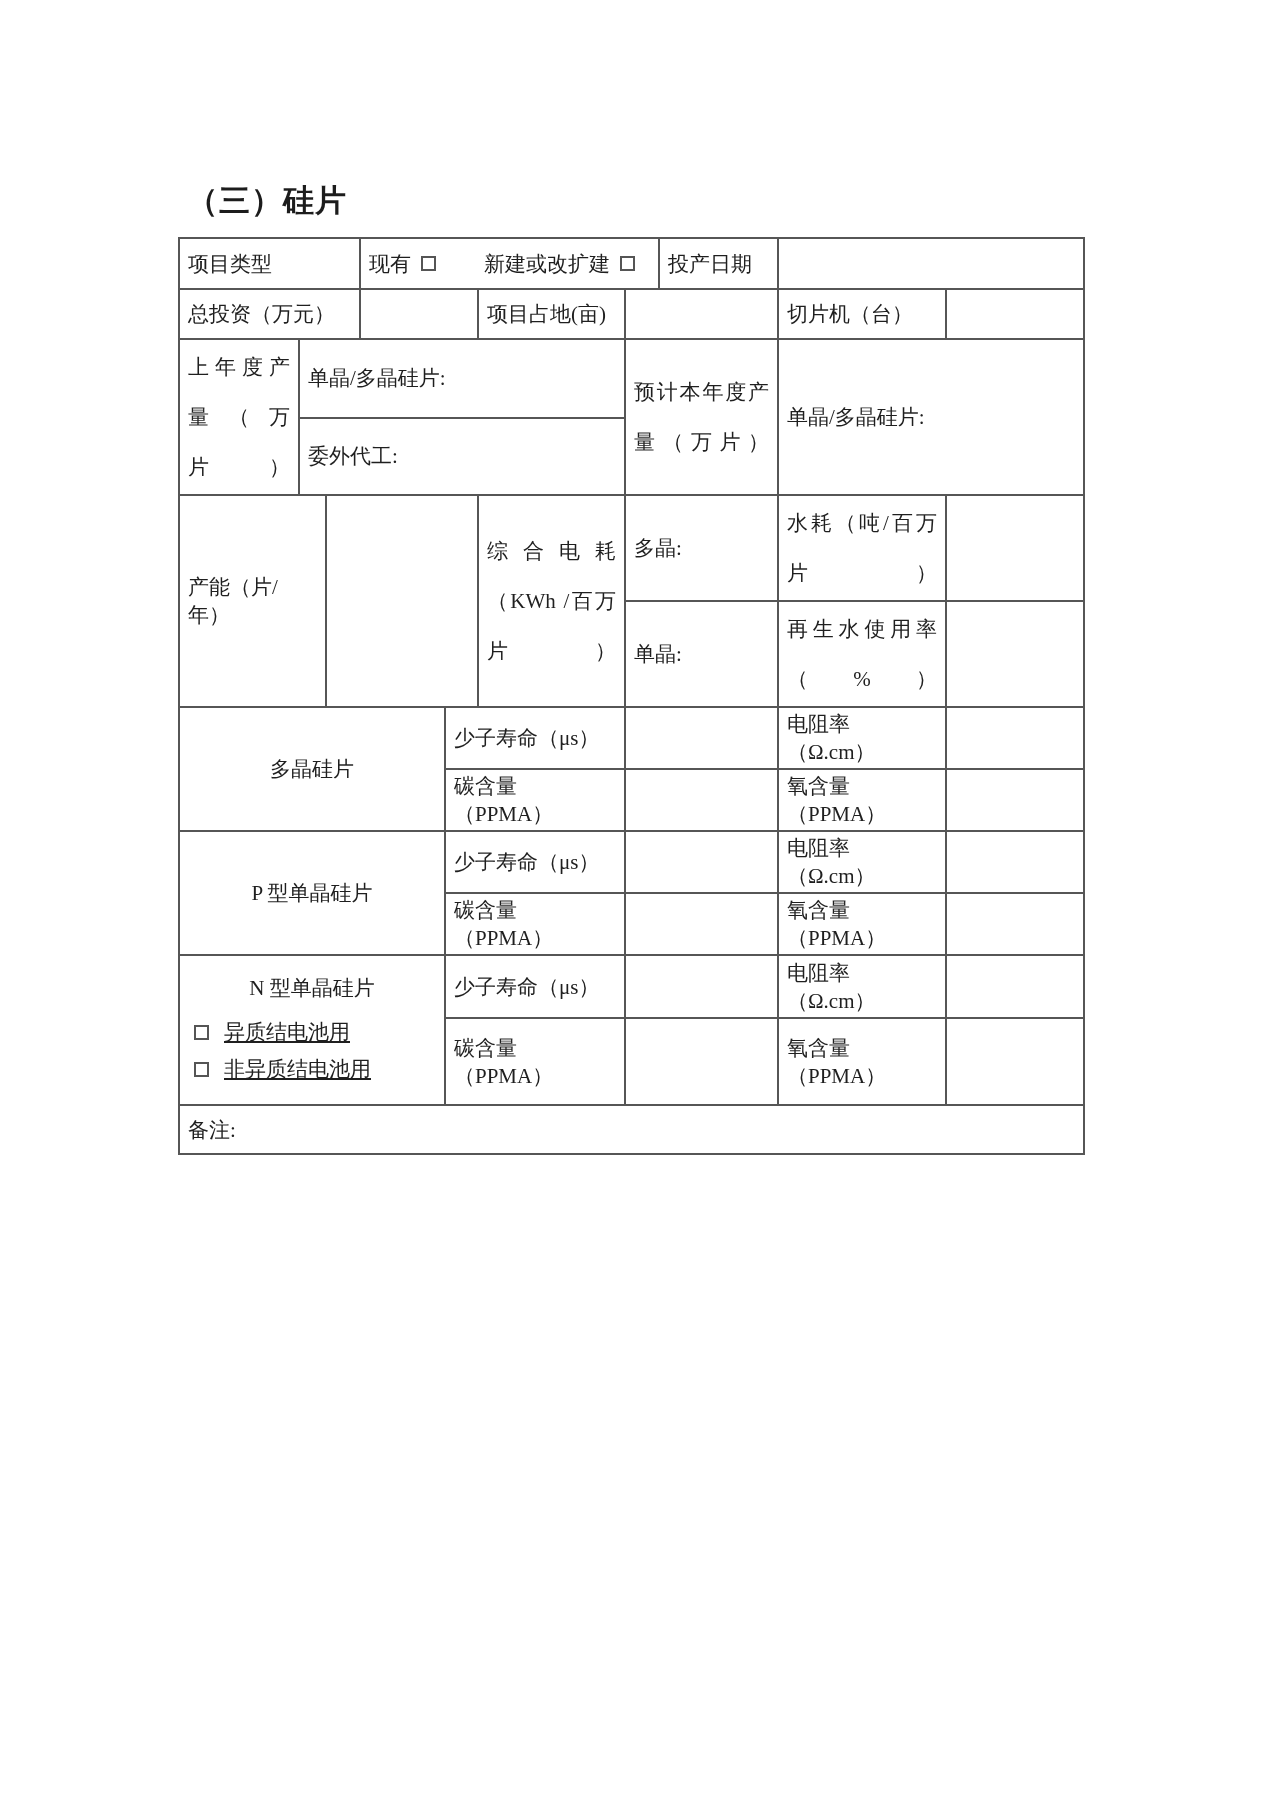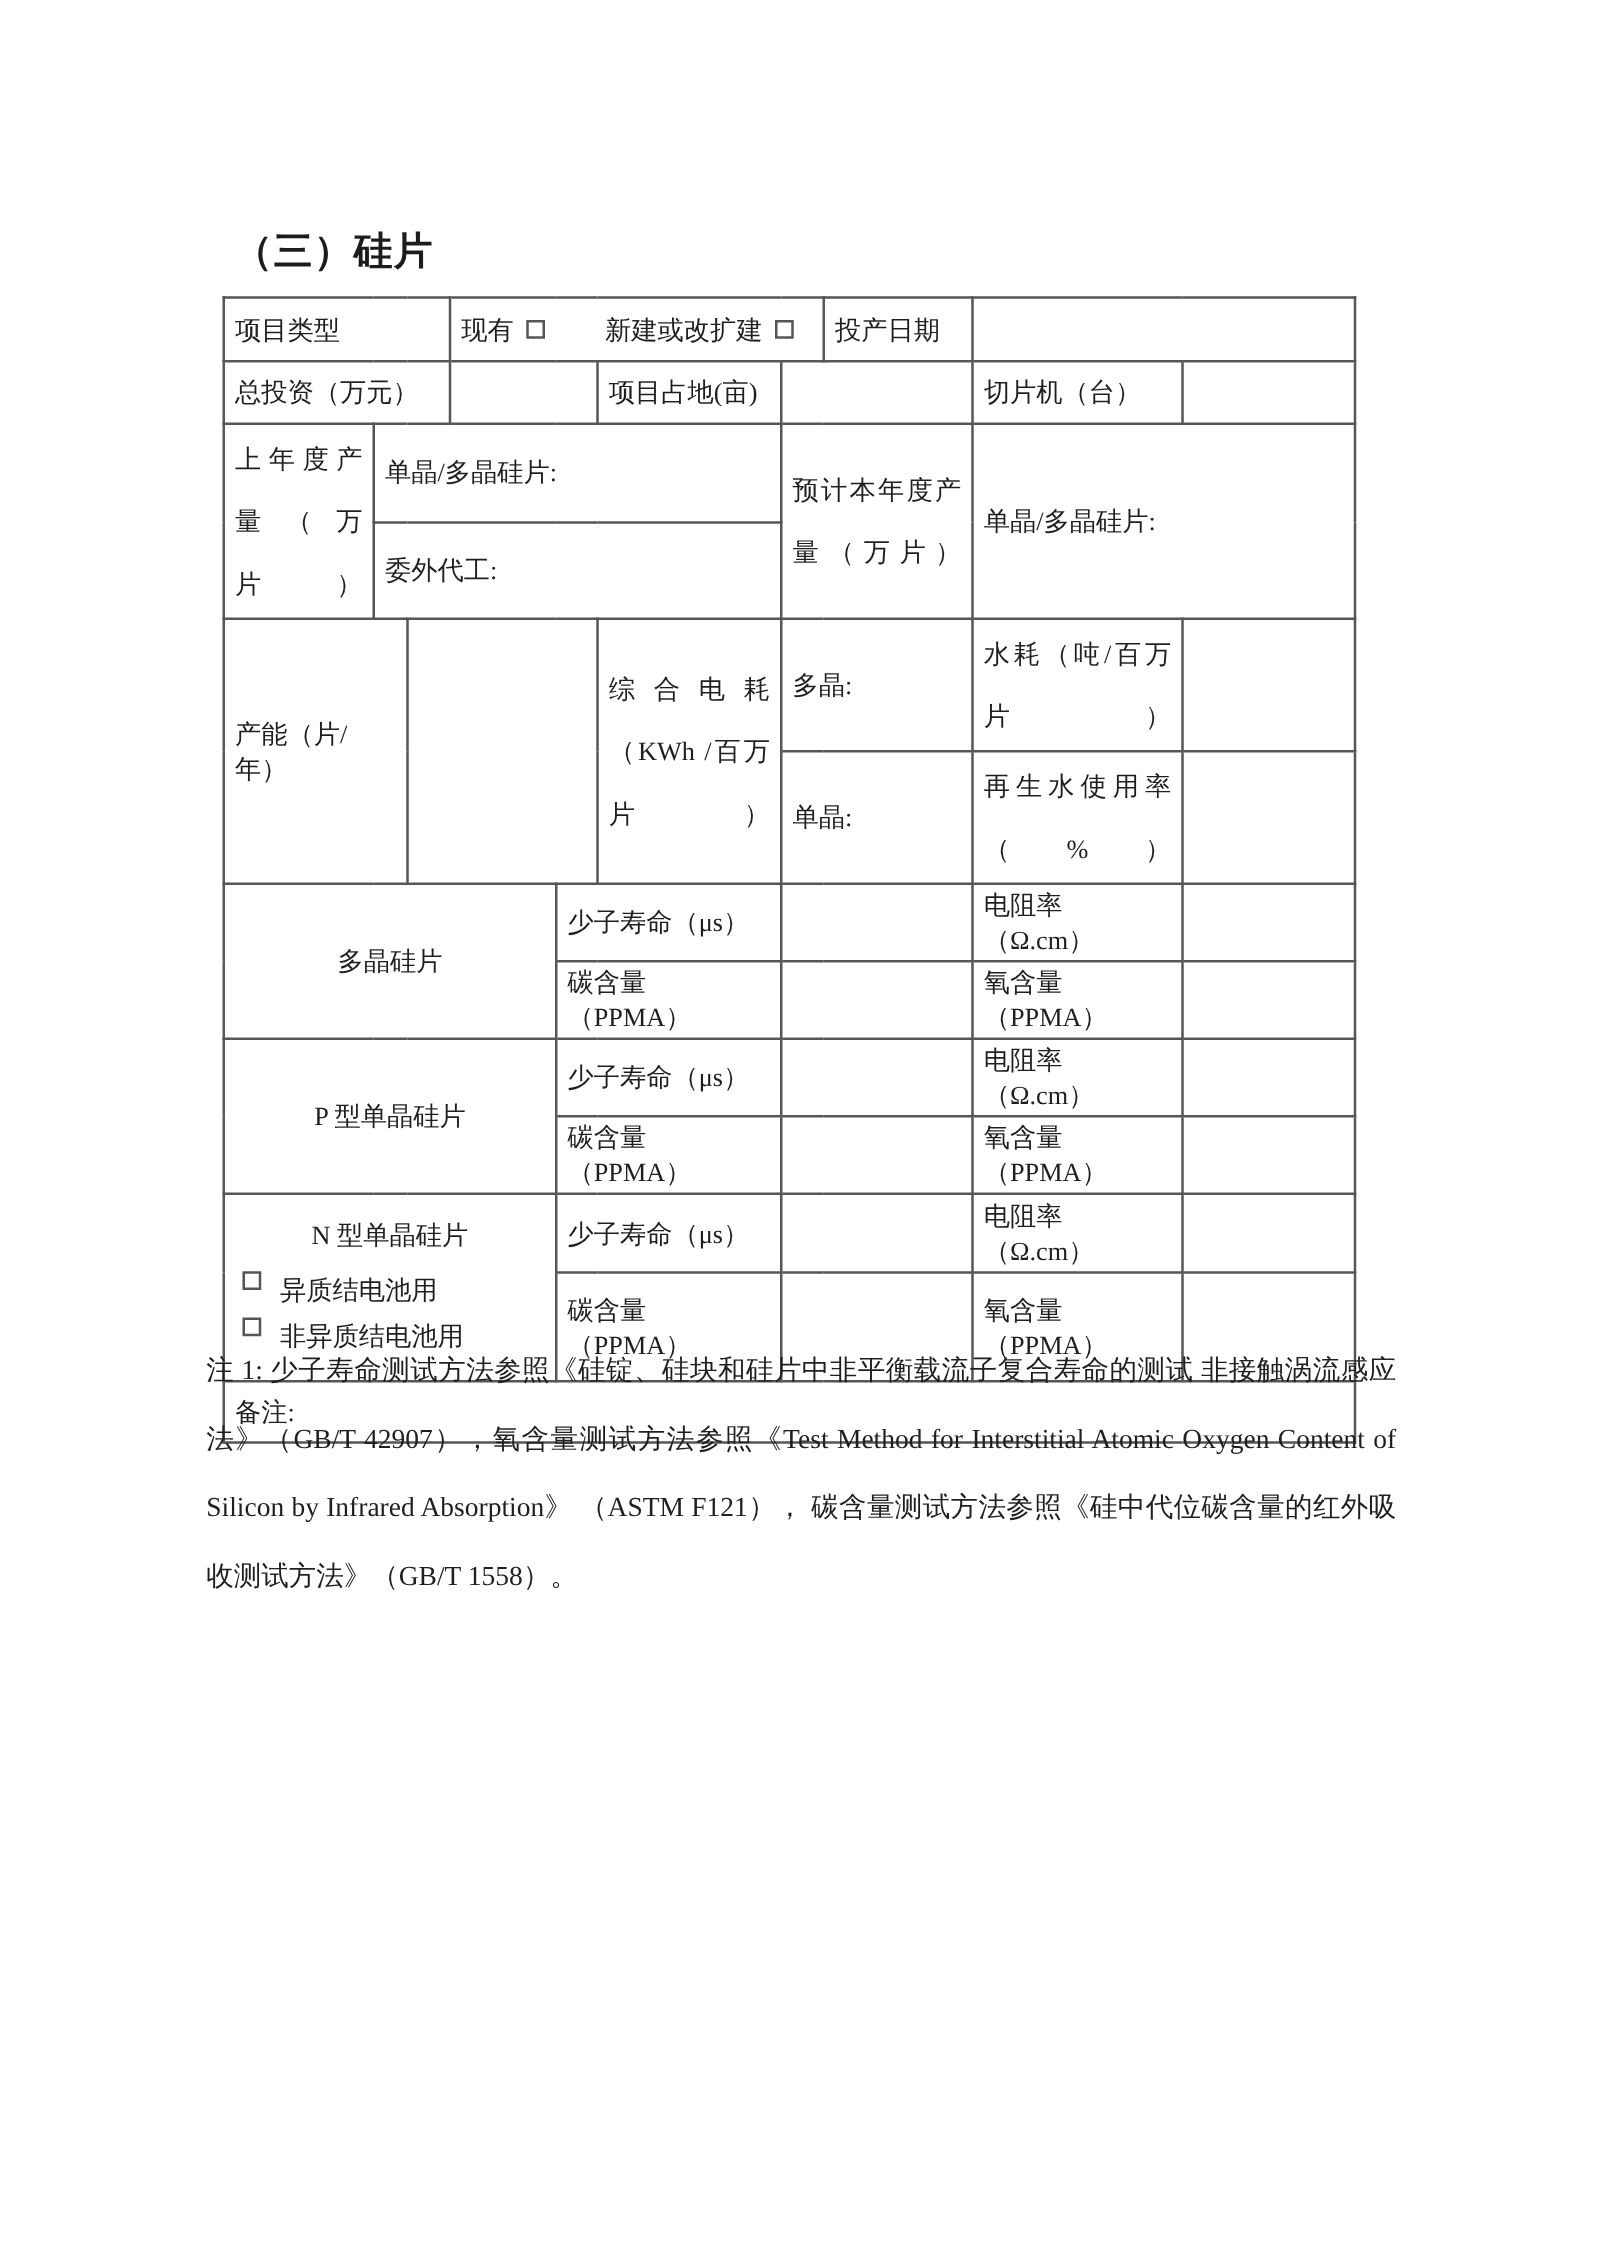--- a/index.html
+++ b/index.html
@@ -42,21 +42,21 @@
     display:inline-block;width:15px;height:15px;
     border:2px solid #555;vertical-align:-1px;
     box-sizing:border-box;background:#fff;
   }
   .opt-cell{display:flex;align-items:center;}
   .opt-first{margin-right:10px;}
   .gap-lg{margin-right:48px;}
   .gap-sm{margin-right:10px;}
   .ntype-cell div{line-height:30px;}
   .ntype-title{text-align:center;margin:4px 0 14px 0;}
-  .ntype-opt{display:flex;margin:7px 0 7px 6px;}
+  .ntype-opt{display:flex;align-items:center;margin:7px 0 7px 6px;text-decoration:underline;}
   .ntype-opt .cbx{margin-right:15px;}
   .notes{
     position:absolute;left:165px;top:1068px;width:952px;
     font-size:22px;line-height:55px;color:#1f1f1f;
     text-align:justify;
   }
   .note-p{margin:0;}
   .note-p + .note-p{margin-top:3px;text-align:left;}
   .page-num{
     position:absolute;left:0;top:1682px;width:100%;
@@ -190,17 +190,16 @@
       <td></td>
     </tr>
 
     <tr class="r13">
       <td colspan="10">备注:</td>
     </tr>
   </tbody>
     </table>
 
   <div class="notes">
-    <p class="note-p">注 1: 少子寿命测试方法参照《硅锭、硅块和硅片中非平衡载流子复合寿命的测试 非接触涡流感应法》（GB/T 42907），氧含量测试方法参照《Test Method for Interstitial Atomic Oxygen Content of Silicon by Infrared Absorption》 （ASTM F121）， 碳含量测试方法参照《硅中代位碳含量的红外吸收测试方法》（GB/T 1558）。</p>
   </div>
 
 
 </div>
 
 </body></html>

